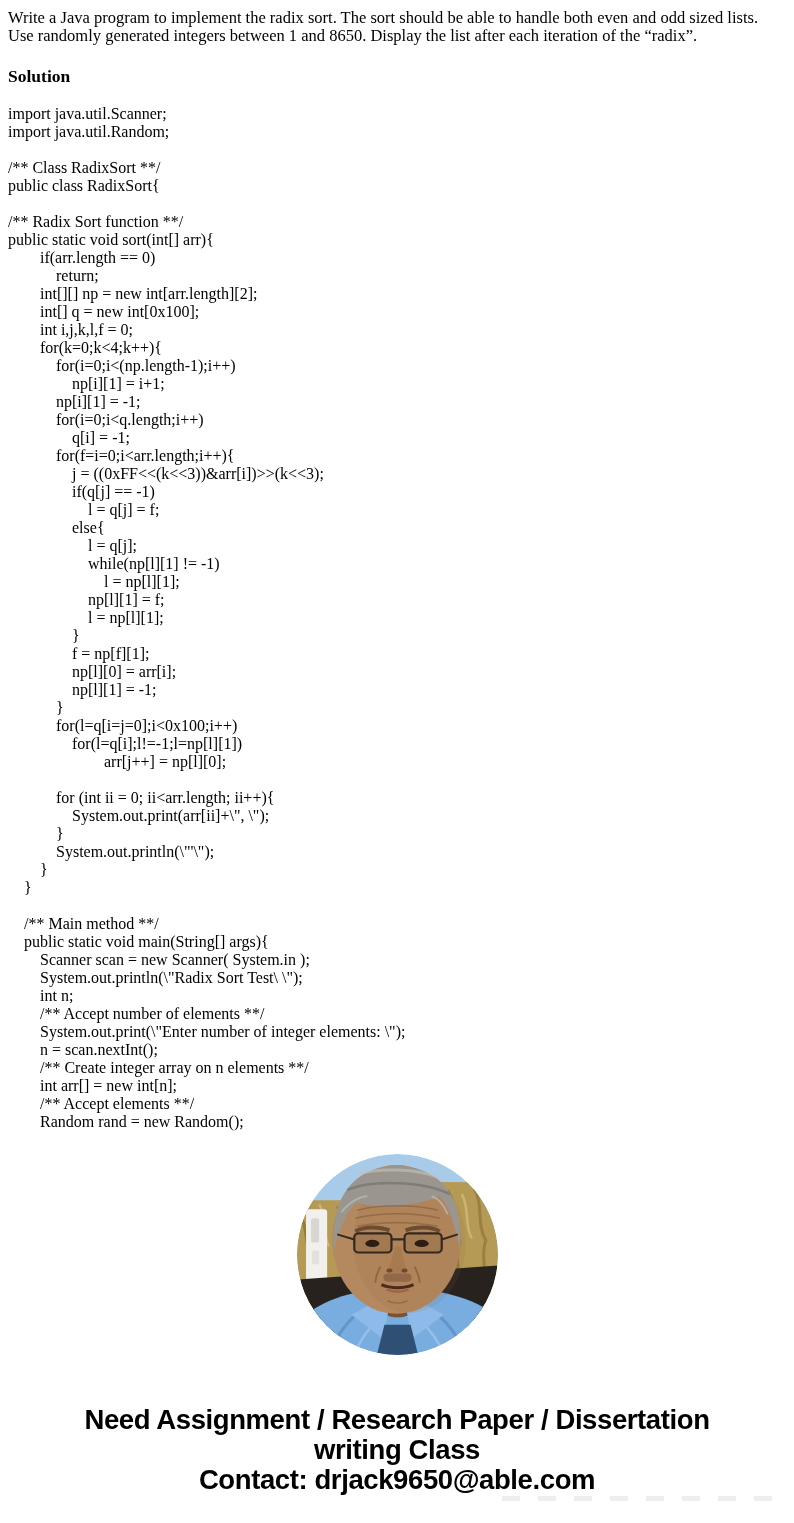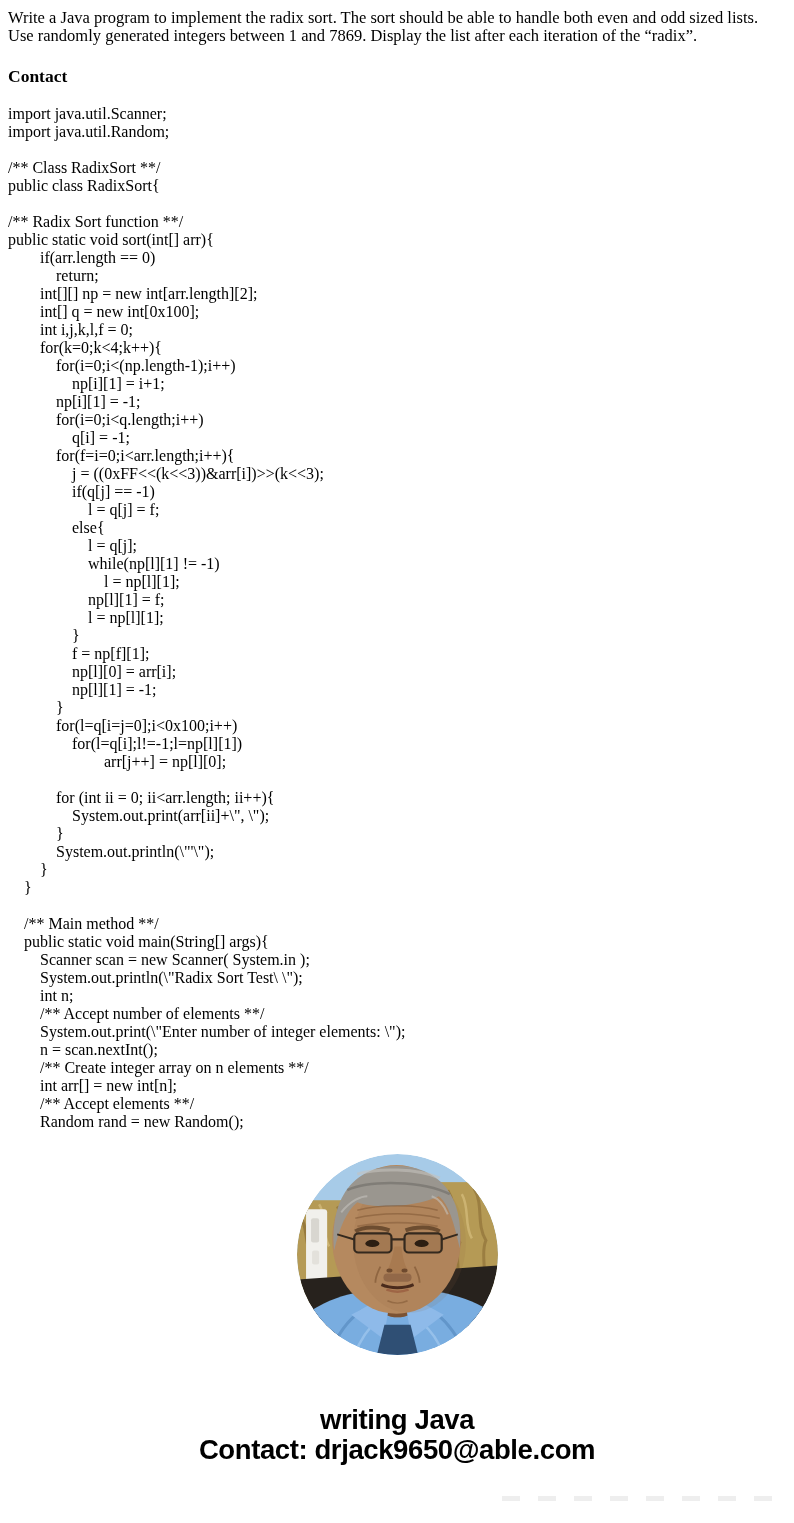--- a/index.html
+++ b/index.html
@@ -56,23 +56,23 @@
     top:1496px;
     width:288px;
     height:5px;
     background:repeating-linear-gradient(90deg, #ebebeb 0 18px, #ffffff 18px 36px);
     opacity:0.85;
   }
 </style>
 </head>
 <body>
 
-<p class="problem">Write a Java program to implement the radix sort. The sort should be able to handle both even and odd sized lists. Use randomly generated integers between 1 and 7869. Display the list after each iteration of the “radix”.</p>
-
-<h2 class="solution">Contact</h2>
+<p class="problem">Write a Java program to implement the radix sort. The sort should be able to handle both even and odd sized lists. Use randomly generated integers between 1 and 8650. Display the list after each iteration of the “radix”.</p>
+
+<h2 class="solution">Solution</h2>
 
 <pre class="code">import java.util.Scanner;
 import java.util.Random;
 
 /** Class RadixSort **/
 public class RadixSort{
 
 /** Radix Sort function **/
 public static void sort(int[] arr){
         if(arr.length == 0)
@@ -203,17 +203,18 @@
 
       <path d="M 84 130 C 93 134 107 134 116 130" stroke="#4a2b1c" stroke-width="3" fill="none"></path>
       <path d="M 89 135 C 97 138 103 138 111 135" stroke="#9c6243" stroke-width="2.4" fill="none" opacity="0.9"></path>
 
       <path d="M 90 146 C 96 149 104 149 110 146" stroke="#7a5230" stroke-width="1.6" fill="none" opacity="0.5"></path>
     </g>
   </svg>
 </div>
 
 <div class="footer">
-  <div>writing Java</div>
+  <div>Need Assignment / Research Paper / Dissertation</div>
+  <div>writing Class</div>
   <div>Contact: drjack9650@able.com</div>
 </div>
 
 <div class="timeline"></div>
 
 </body></html>

